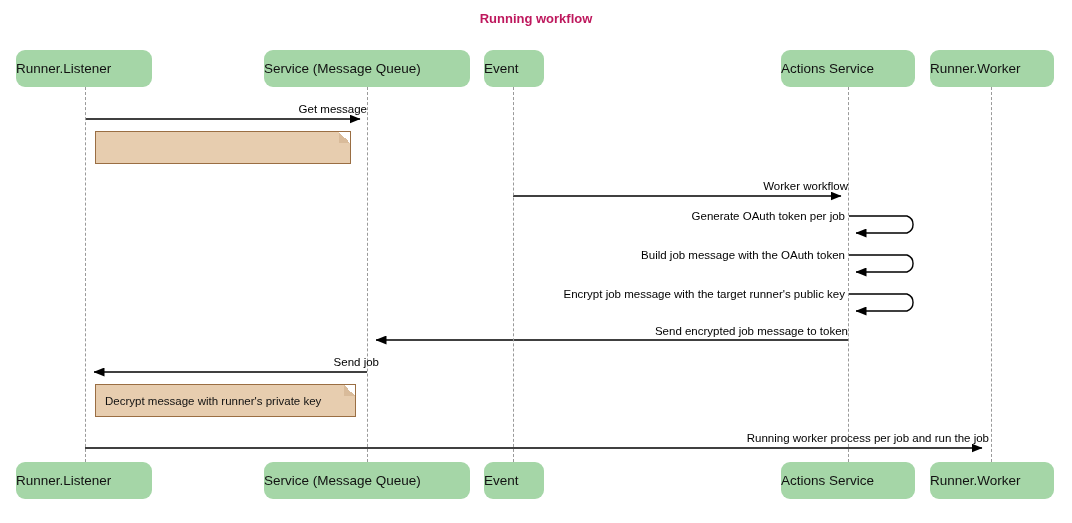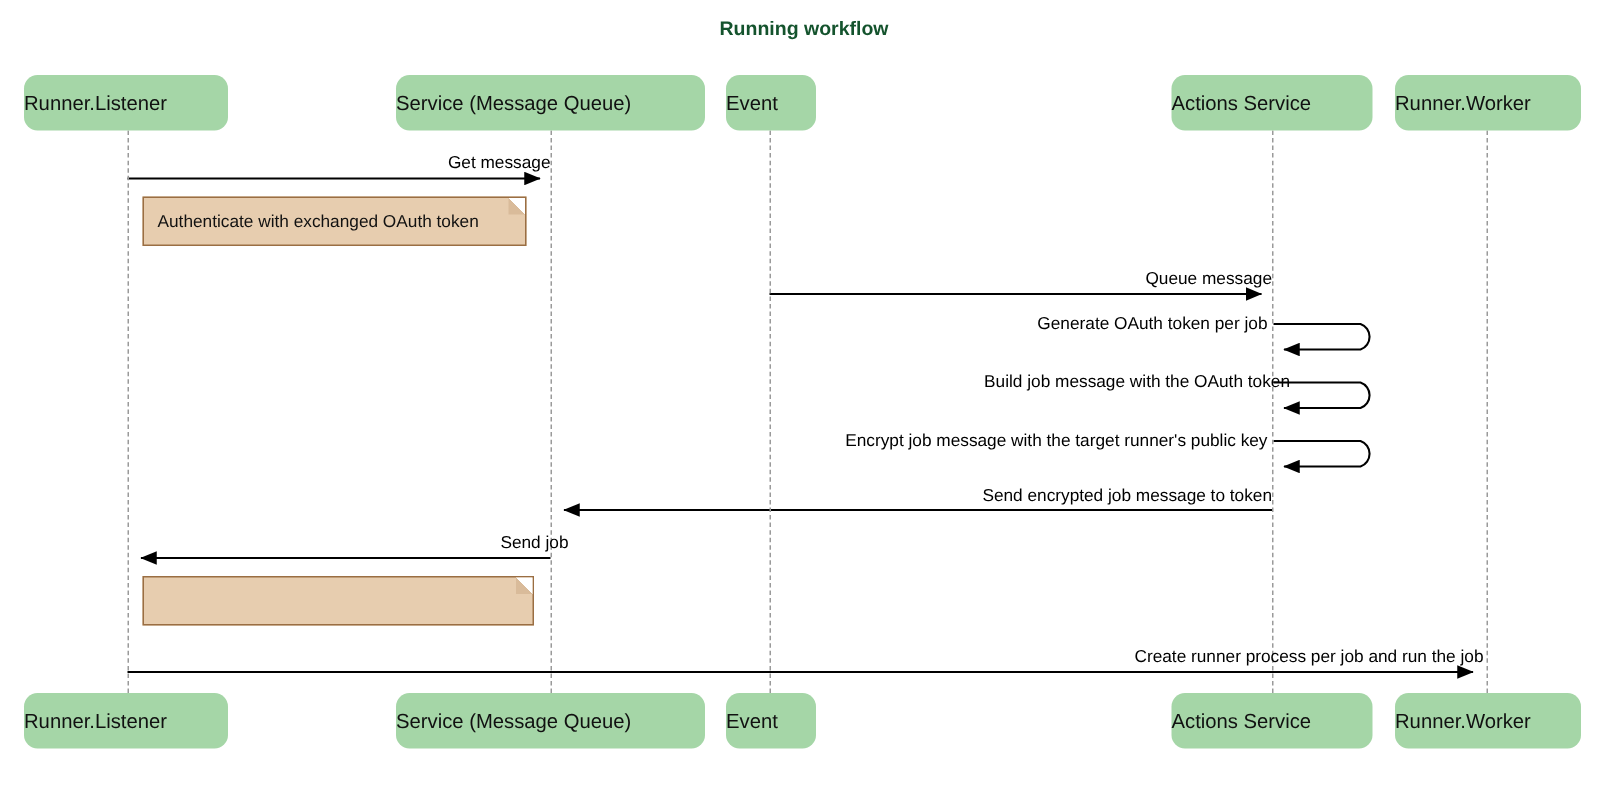--- a/index.html
+++ b/index.html
@@ -6,21 +6,21 @@
   body{
     width:1072px;height:523px;
     background:#ffffff;
     font-family:"Liberation Sans", sans-serif;
     overflow:hidden;
     position:relative;
   }
   #diagram{position:absolute;left:0;top:0;width:1072px;height:523px;}
   .title{
     position:absolute;width:100%;text-align:center;
-    top:11px;font-size:13px;font-weight:bold;color:#14532d;
+    top:11px;font-size:13px;font-weight:bold;color:#be185d;
   }
   .participant{
     position:absolute;
     background:#a5d6a7;
     border-radius:9px;
     display:flex;align-items:center;justify-content:flex-start;
     font-size:13.5px;color:#111;
     box-sizing:border-box;
     white-space:nowrap;
   }
@@ -110,31 +110,31 @@
       </div>
       <div class="participant" style="left: 781px; top: 462px; width: 134px; height: 37px; background: rgb(165, 214, 167);">
         <span>Actions Service</span>
       </div>
       <div class="participant" style="left: 930px; top: 462px; width: 124px; height: 37px; background: rgb(165, 214, 167);">
         <span>Runner.Worker</span>
       </div>
     </div>
   <div id="notes-layer">
       <div class="note" style="left: 95px; top: 131px; width: 256px; height: 33px; background: rgb(231, 205, 175); border-color: rgb(154, 110, 67);">
-        <span>Authenticate with exchanged OAuth token</span>
         <span class="note-fold-tri"></span>
       </div>
       <div class="note" style="left: 95px; top: 384px; width: 261px; height: 33px; background: rgb(231, 205, 175); border-color: rgb(154, 110, 67);">
+        <span>Decrypt message with runner's private key</span>
         <span class="note-fold-tri"></span>
       </div>
     </div>
   <div id="labels-layer">
       <div class="msg-label" style="top: 103px; left: 85px; width: 282px;">Get message</div>
-      <div class="msg-label" style="top: 180px; left: 513px; width: 335px;">Queue message</div>
+      <div class="msg-label" style="top: 180px; left: 513px; width: 335px;">Worker workflow</div>
       <div class="msg-label" style="top: 210px; right: 227px; text-align: center;">Generate OAuth token per job</div>
-      <div class="msg-label" style="top: 249px; right: 212px; text-align: center;">Build job message with the OAuth token</div>
+      <div class="msg-label" style="top: 249px; right: 227px; text-align: center;">Build job message with the OAuth token</div>
       <div class="msg-label" style="top: 288px; right: 227px; text-align: right;">Encrypt job message with the target runner's public key</div>
       <div class="msg-label" style="top: 325px; left: 369px; width: 479px;">Send encrypted job message to token</div>
       <div class="msg-label" style="top: 356px; left: 87px; width: 280px; padding-left: 12px;">Send job</div>
-      <div class="msg-label" style="top: 432px; left: 85px; width: 904px;">Create runner process per job and run the job</div>
+      <div class="msg-label" style="top: 432px; left: 85px; width: 904px;">Running worker process per job and run the job</div>
     </div>
 
 </div>
 
 </body></html>

